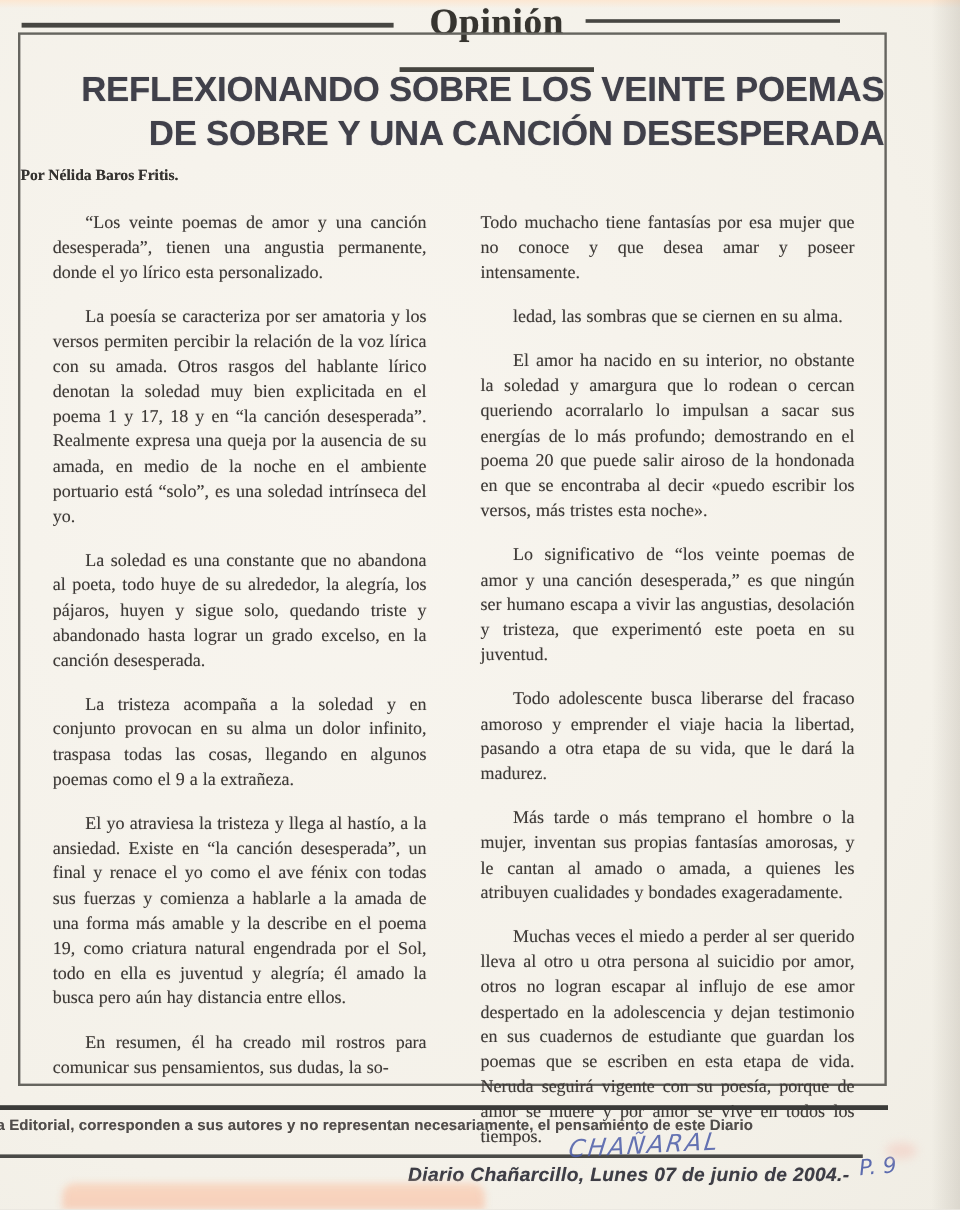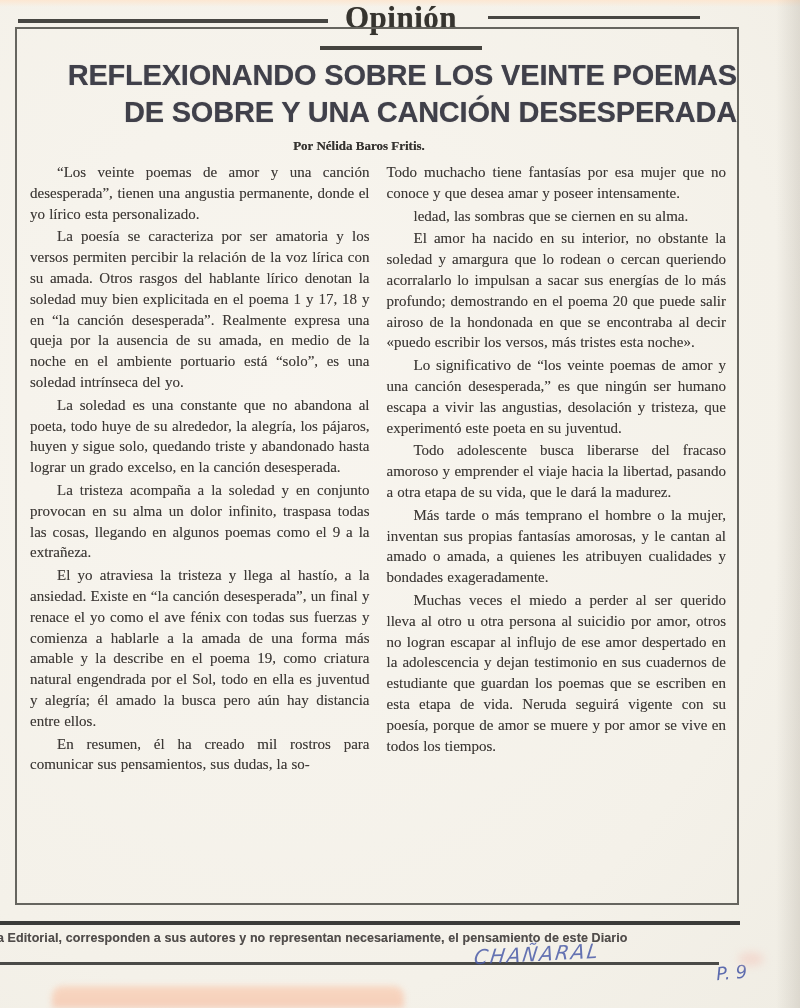--- a/index.html
+++ b/index.html
@@ -17,60 +17,60 @@
   .edge-top{position:absolute;left:0;top:0;width:100%;height:7px;background:linear-gradient(180deg,#fce7d2,rgba(252,231,210,0));pointer-events:none;}
   .edge-right{position:absolute;right:0;top:0;width:24px;height:100%;background:linear-gradient(270deg,rgba(148,140,128,.22),rgba(148,140,128,0));pointer-events:none;}
   .smudge-pink{position:absolute;left:52px;top:986px;width:352px;height:22px;background:linear-gradient(180deg,#f9d2ba,#f6c9b2);border-radius:10px 10px 0 0;filter:blur(3px);opacity:.85;}
   .smudge-pink-small{position:absolute;left:738px;top:952px;width:26px;height:14px;background:#f3cdc2;border-radius:50%;filter:blur(4px);opacity:.6;}
 
   
   .header-rule{position:absolute;background:#474642;height:3px;}
   .rule-left{left:18px;top:19px;width:310px;height:4px;}
   .rule-right{left:488px;top:16px;width:212px;}
   .opinion{
-    position:absolute;left:320px;top:0px;width:162px;
+    position:absolute;left:333px;top:0px;width:162px;
     text-align:center;
     font-family:"Liberation Serif", serif;
     font-weight:bold;font-size:31px;letter-spacing:.5px;
     color:#36342f;
     border-bottom:4px solid #45443f;
-    padding-bottom:10px;
+    padding-bottom:20px;
     text-shadow:0 0 .7px rgba(54,52,47,.55);
   }
 
   
   .article-box{
     position:absolute;left:15px;top:27px;width:720px;height:874px;
     border:2px solid #66655f;
     background:transparent;
   }
   .headline{
     margin-top:28px;
     text-align:right;
     font-family:"Liberation Sans", sans-serif;
     font-weight:bold;
     font-size:29px;line-height:37px;
     color:#40404a;
     letter-spacing:-.2px;
     text-shadow:0 0 .8px rgba(64,64,74,.5);
   }
   .byline{
-    text-align:center;
+    text-align:left;
     padding-right:36px;margin-top:7px;
     font-family:"Liberation Serif", serif;
     font-weight:bold;font-size:13px;color:#34322f;
     text-shadow:0 0 .5px rgba(52,50,47,.6);
   }
   .columns{
     display:flex;gap:13px;
     padding:6px 9px 0 11px;
   }
   .col{flex:1;min-width:0;}
   .para{
-    margin:2px;
+    margin:16px;
     font-size:15px;line-height:20.8px;
     text-align:justify;
     text-indent:1.8em;
     color:#3e3a37;
     text-shadow:0 0 .6px rgba(62,58,55,.45);
     word-spacing:.4px;
   }
   #col-right .para:first-child{text-indent:0;}
 
   
@@ -146,18 +146,19 @@
           <p class="para">Más tarde o más temprano el hombre o la mujer, inventan sus propias fantasías amorosas, y le cantan al amado o amada, a quienes les atribuyen cualidades y bondades exageradamente.</p>
           <p class="para">Muchas veces el miedo a perder al ser querido lleva al otro u otra persona al suicidio por amor, otros no logran escapar al influjo de ese amor despertado en la adolescencia y dejan testimonio  en sus cuadernos de estudiante que guardan los  poemas que se escriben en esta etapa de vida. Neruda seguirá vigente con su poesía, porque de amor se muere y por amor se vive en todos los tiempos.</p>
         </div>
     </div>
   </div>
 
   <div class="footer-rule-top"></div>
   <div class="disclaimer">a Editorial, corresponden a sus autores y no representan necesariamente, el pensamiento de este Diario</div>
   <div class="footer-rule-bottom"></div>
   <div class="handwritten hw-location">CHAÑARAL</div>
+  <div class="dateline">Diario Chañarcillo, Lunes 07 de junio de 2004.-</div>
   <div class="handwritten hw-page">P. 9</div>
 
   <div class="smudge-pink"></div>
   <div class="smudge-pink-small"></div>
 
 </div>
 
 </body></html>

